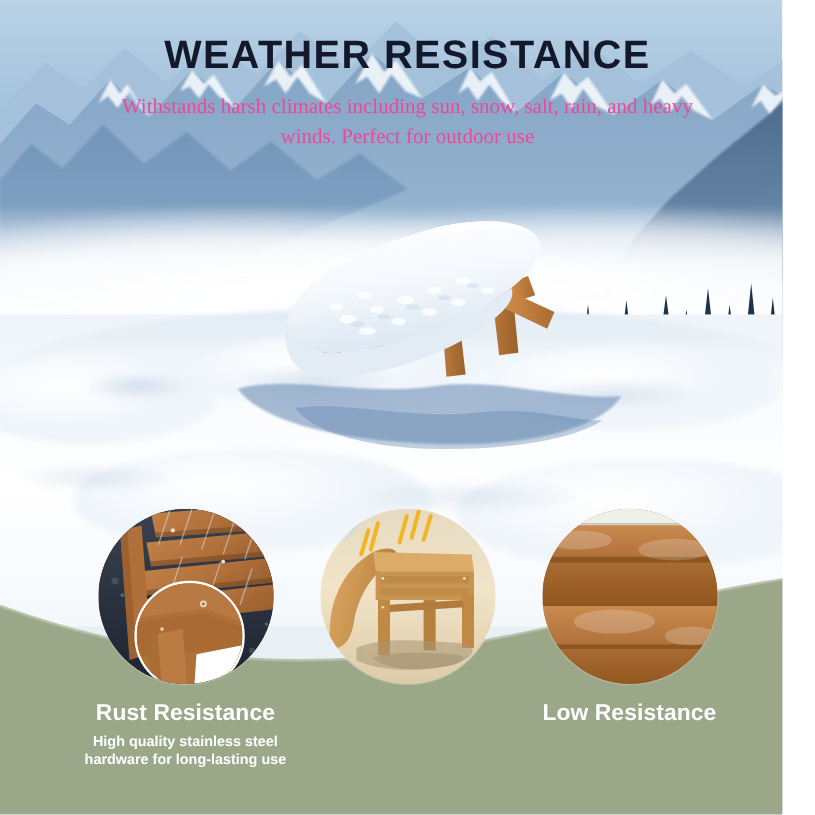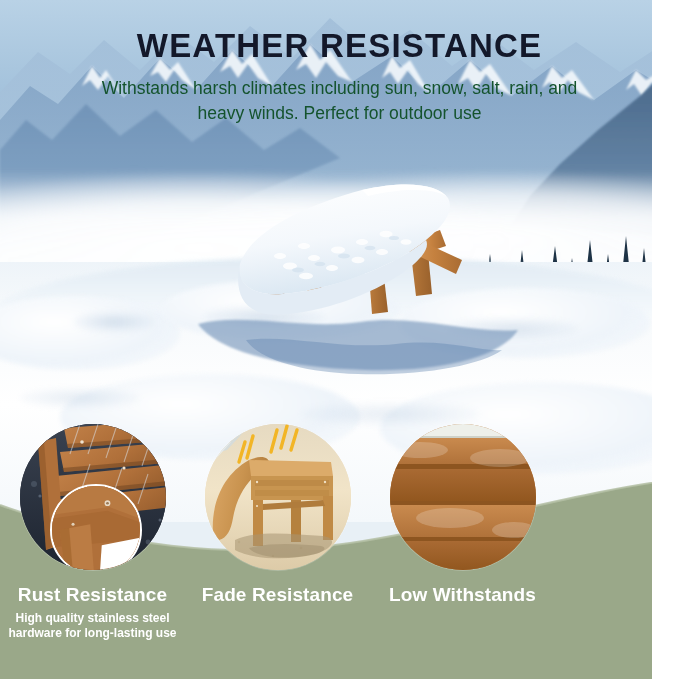--- a/index.html
+++ b/index.html
@@ -114,43 +114,45 @@
     font-weight: 700;
     letter-spacing: 1.2px;
     color: #13182a;
     line-height: 1.1;
     font-family: "Liberation Sans", sans-serif;
   }
   .subhead {
     margin-top: 12px;
     font-size: 17.5px;
     font-weight: 400;
-    color: #14532d;
+    color: #ec4899;
     line-height: 1.42;
     padding: 0 92px;
+    font-family: Liberation Serif, serif;
   }
 
   
   .green-panel {
     position: absolute;
     left: 0; bottom: 0;
     width: 679px;
     height: 230px;
     z-index: 4;
   }
   .green-panel svg { display: block; width: 679px; height: 230px; }
 
   
   .features {
     position: absolute;
     left: 0; top: 424px;
     width: 679px;
     height: 255px;
     z-index: 6;
     display: flex;
+    justify-content: center;
   }
   .feature { width: 185px; text-align: center; position: relative; }
 
   .circle {
     width: 146px; height: 146px;
     margin: 0 auto;
     border-radius: 50%;
     overflow: hidden;
     position: relative;
     box-shadow: 0 0 0 1px rgba(255,255,255,.22);
@@ -495,21 +497,20 @@
           <path d="M58,80 L118,76 L120,82 L58,86 Z" fill="#b07c3c"></path>
 
           <circle cx="52" cy="58" r="1.2" fill="#efdfc2"></circle>
           <circle cx="120" cy="58" r="1.2" fill="#efdfc2"></circle>
           <circle cx="52" cy="82" r="1.1" fill="#efdfc2"></circle>
 
           <path d="M30,116 C52,106 86,110 118,112 C132,114 130,124 110,130 C80,138 44,134 30,126 Z" fill="#a89573" opacity=".55"></path>
           <path d="M44,124 C66,118 96,120 116,122 C124,124 118,130 100,132 C72,136 50,132 44,124 Z" fill="#8f7d5e" opacity=".35"></path>
         </svg>
       </div>
-      <div class="f-title">Fade Resistance</div>
     </div>
 
     <div class="feature">
       <div class="circle">
         <div class="c3-bg"></div>
         <svg viewBox="0 0 146 146" style="position:absolute; inset:0;">
           <defs>
             <linearGradient id="wd3" x1="0" y1="0" x2="0" y2="1">
               <stop offset="0%" stop-color="#c98a4e"></stop>
               <stop offset="100%" stop-color="#b0723a"></stop>
@@ -578,17 +579,17 @@
             <path d="M50,78 C42,76 36,80 36,86 C36,92 42,94 50,90 Z">
             
             <path d="M58,98 C56,112 60,128 66,146 L92,146 C86,126 84,110 82,98 Z">
           </path></path></path></path></path></path></path></g>
           
           <g stroke="#c08f66" stroke-width="1" opacity=".5" fill="none">
             <path d="M63,40 L64,56"><path d="M76,34 L77,52"><path d="M89,38 L89,55">
           </path></path></path></g>
         
       </path></path></path></div>
-      <div class="f-title">Low Withstands</div>
+      <div class="f-title">Low Resistance</div>
     </div>
 
   </div>
 </div>
 
 </body></html>

